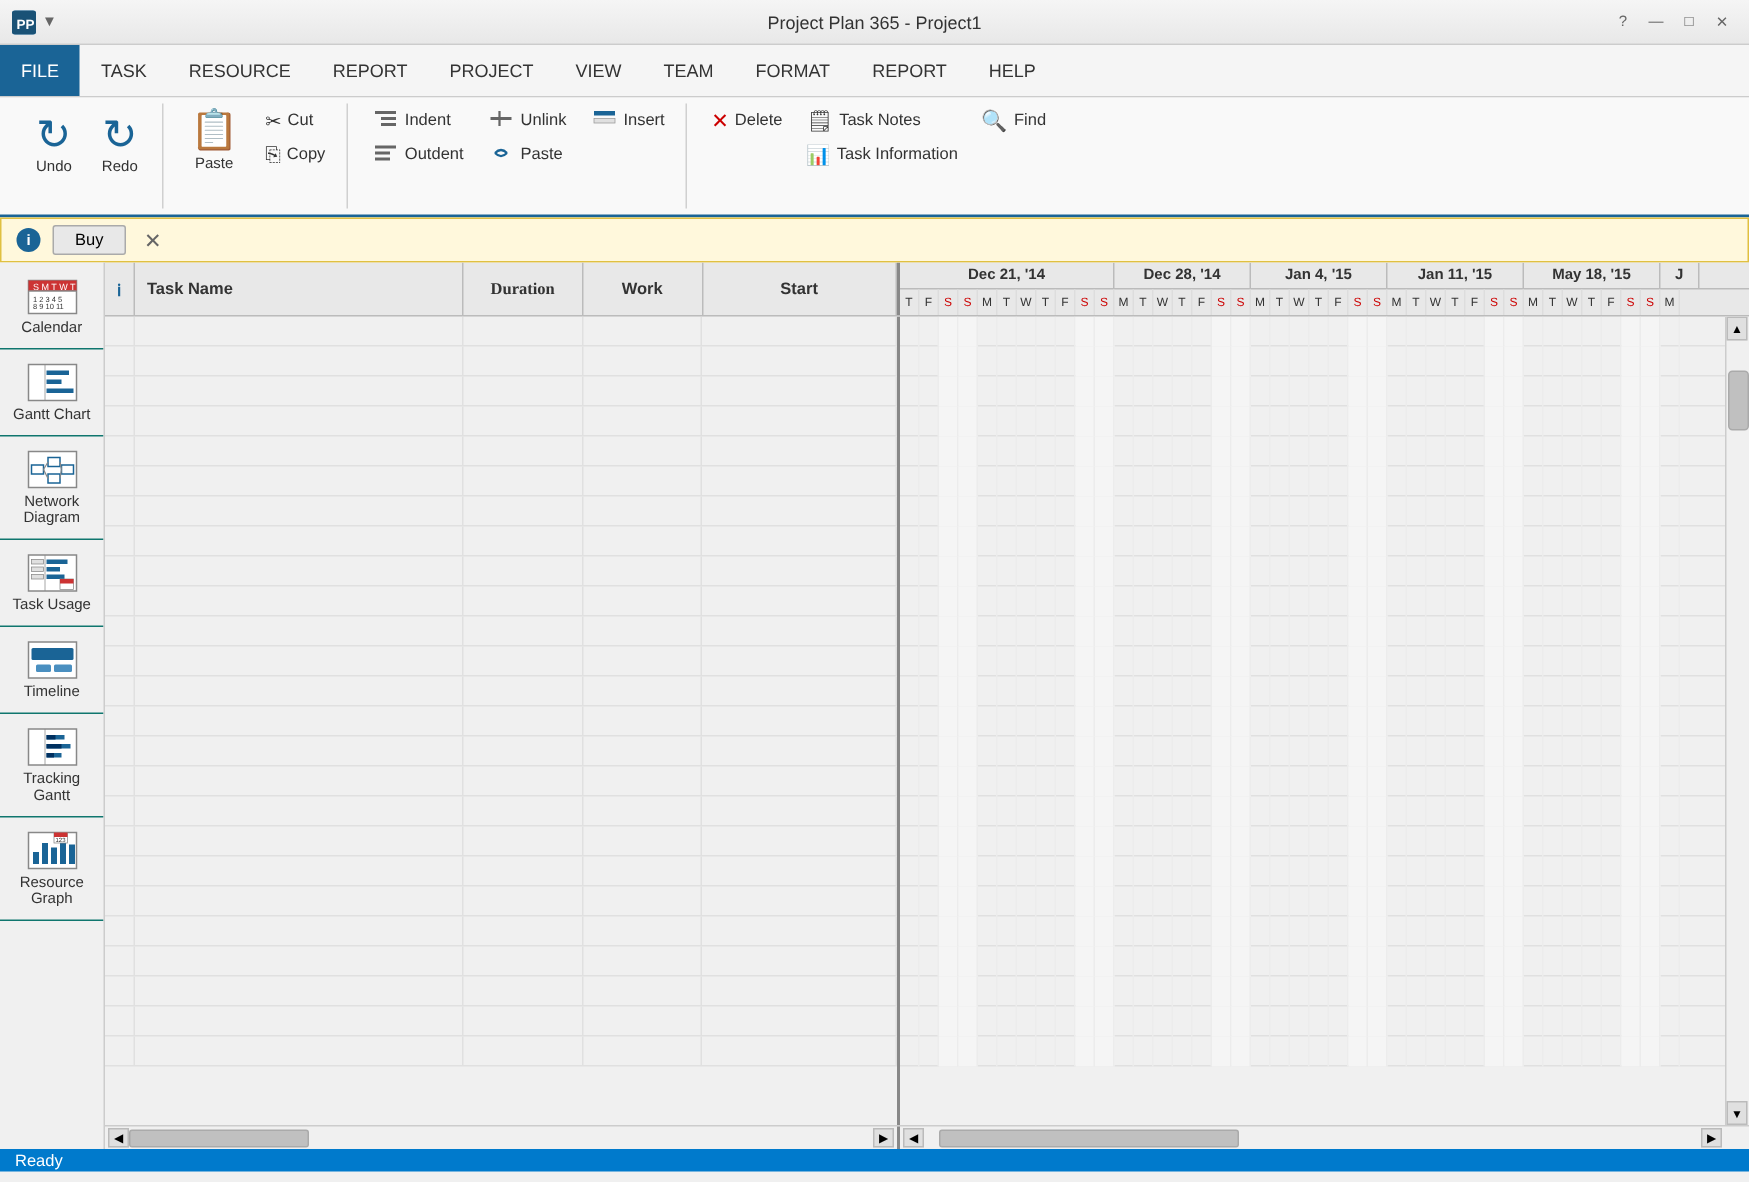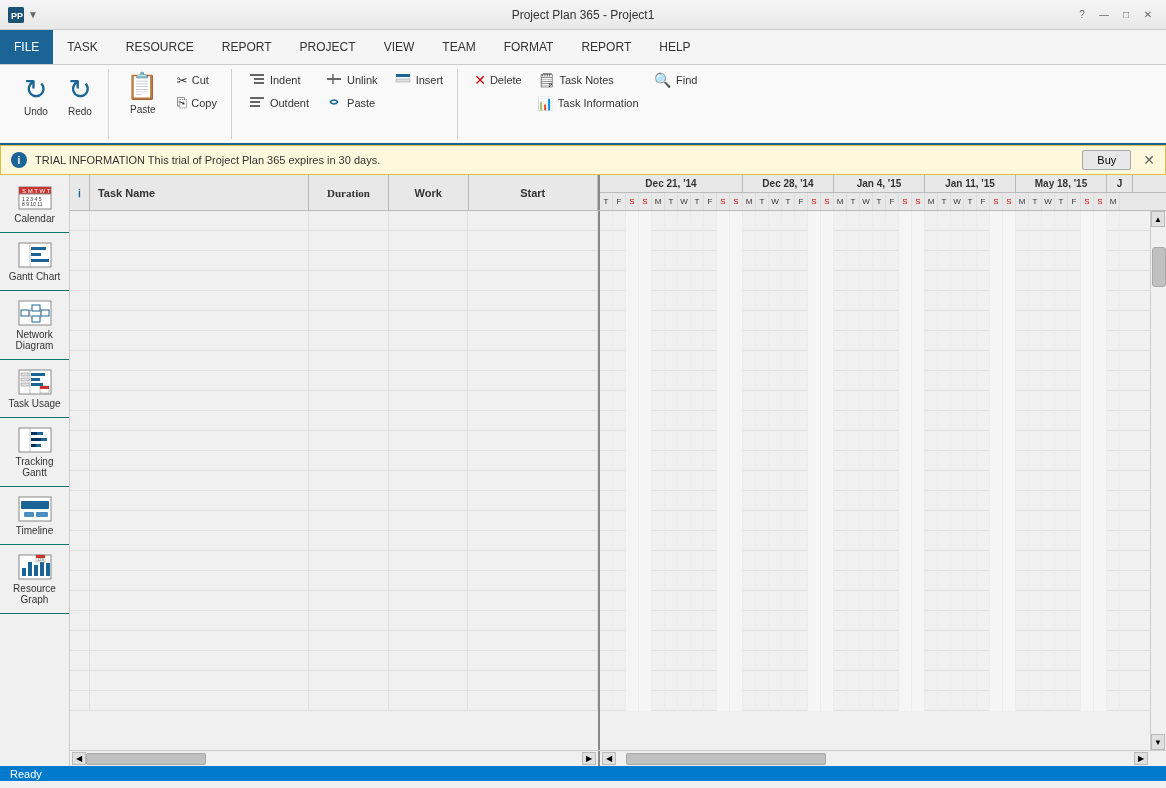--- a/index.html
+++ b/index.html
@@ -502,21 +502,20 @@
           <span>Find</span>
         </button>
       </div>
     </div>
     <span class="ribbon-group-label"></span>
   </div>
 </div>
 
 <div class="trial-bar">
   <div class="info-icon">i</div>
-  <span class="trial-info">TRIAL INFORMATION  This trial of Project Plan 365 expires in 30 days.</span>
   <button class="trial-buy-btn">Buy</button>
   <span class="trial-close">✕</span>
 </div>
 
 <div class="main-area">
 
   <div class="sidebar">
     <div class="sidebar-item">
       <div class="sidebar-icon">
         <svg width="34" height="26" viewBox="0 0 34 26">
@@ -573,41 +572,41 @@
           <rect x="22" y="17" width="9" height="7" fill="white" stroke="#888" stroke-width="0.5"></rect>
           <rect x="22" y="17" width="9" height="3" fill="#cc3333"></rect>
         </svg>
       </div>
       <span>Task Usage</span>
     </div>
     <div class="sidebar-item">
       <div class="sidebar-icon">
         <svg width="34" height="26" viewBox="0 0 34 26">
           <rect x="1" y="1" width="32" height="24" fill="white" stroke="#888" stroke-width="1"></rect>
+          <rect x="3" y="5" width="28" height="8" fill="#1a6496" rx="1"></rect>
+          <rect x="6" y="16" width="10" height="5" fill="#4a8fc0" rx="1"></rect>
+          <rect x="18" y="16" width="12" height="5" fill="#4a8fc0" rx="1"></rect>
+        </svg>
+      </div>
+      <span>Timeline</span>
+    </div>
+    <div class="sidebar-item">
+      <div class="sidebar-icon">
+        <svg width="34" height="26" viewBox="0 0 34 26">
+          <rect x="1" y="1" width="32" height="24" fill="white" stroke="#888" stroke-width="1"></rect>
           <line x1="12" y1="1" x2="12" y2="25" stroke="#888" stroke-width="0.5"></line>
           <rect x="13" y="5" width="12" height="3" fill="#1a6496"></rect>
           <rect x="13" y="5" width="6" height="3" fill="#003060"></rect>
           <rect x="13" y="11" width="16" height="3" fill="#1a6496"></rect>
           <rect x="13" y="11" width="10" height="3" fill="#003060"></rect>
           <rect x="13" y="17" width="10" height="3" fill="#1a6496"></rect>
           <rect x="13" y="17" width="5" height="3" fill="#003060"></rect>
         </svg>
       </div>
       <span>Tracking Gantt</span>
-    </div>
-    <div class="sidebar-item">
-      <div class="sidebar-icon">
-        <svg width="34" height="26" viewBox="0 0 34 26">
-          <rect x="1" y="1" width="32" height="24" fill="white" stroke="#888" stroke-width="1"></rect>
-          <rect x="3" y="5" width="28" height="8" fill="#1a6496" rx="1"></rect>
-          <rect x="6" y="16" width="10" height="5" fill="#4a8fc0" rx="1"></rect>
-          <rect x="18" y="16" width="12" height="5" fill="#4a8fc0" rx="1"></rect>
-        </svg>
-      </div>
-      <span>Timeline</span>
     </div>
     <div class="sidebar-item">
       <div class="sidebar-icon">
         <svg width="34" height="26" viewBox="0 0 34 26">
           <rect x="1" y="1" width="32" height="24" fill="white" stroke="#888" stroke-width="1"></rect>
           <rect x="4" y="14" width="4" height="8" fill="#1a6496"></rect>
           <rect x="10" y="8" width="4" height="14" fill="#1a6496"></rect>
           <rect x="16" y="11" width="4" height="11" fill="#1a6496"></rect>
           <rect x="22" y="5" width="4" height="17" fill="#1a6496"></rect>
           <rect x="28" y="9" width="4" height="13" fill="#1a6496"></rect>

